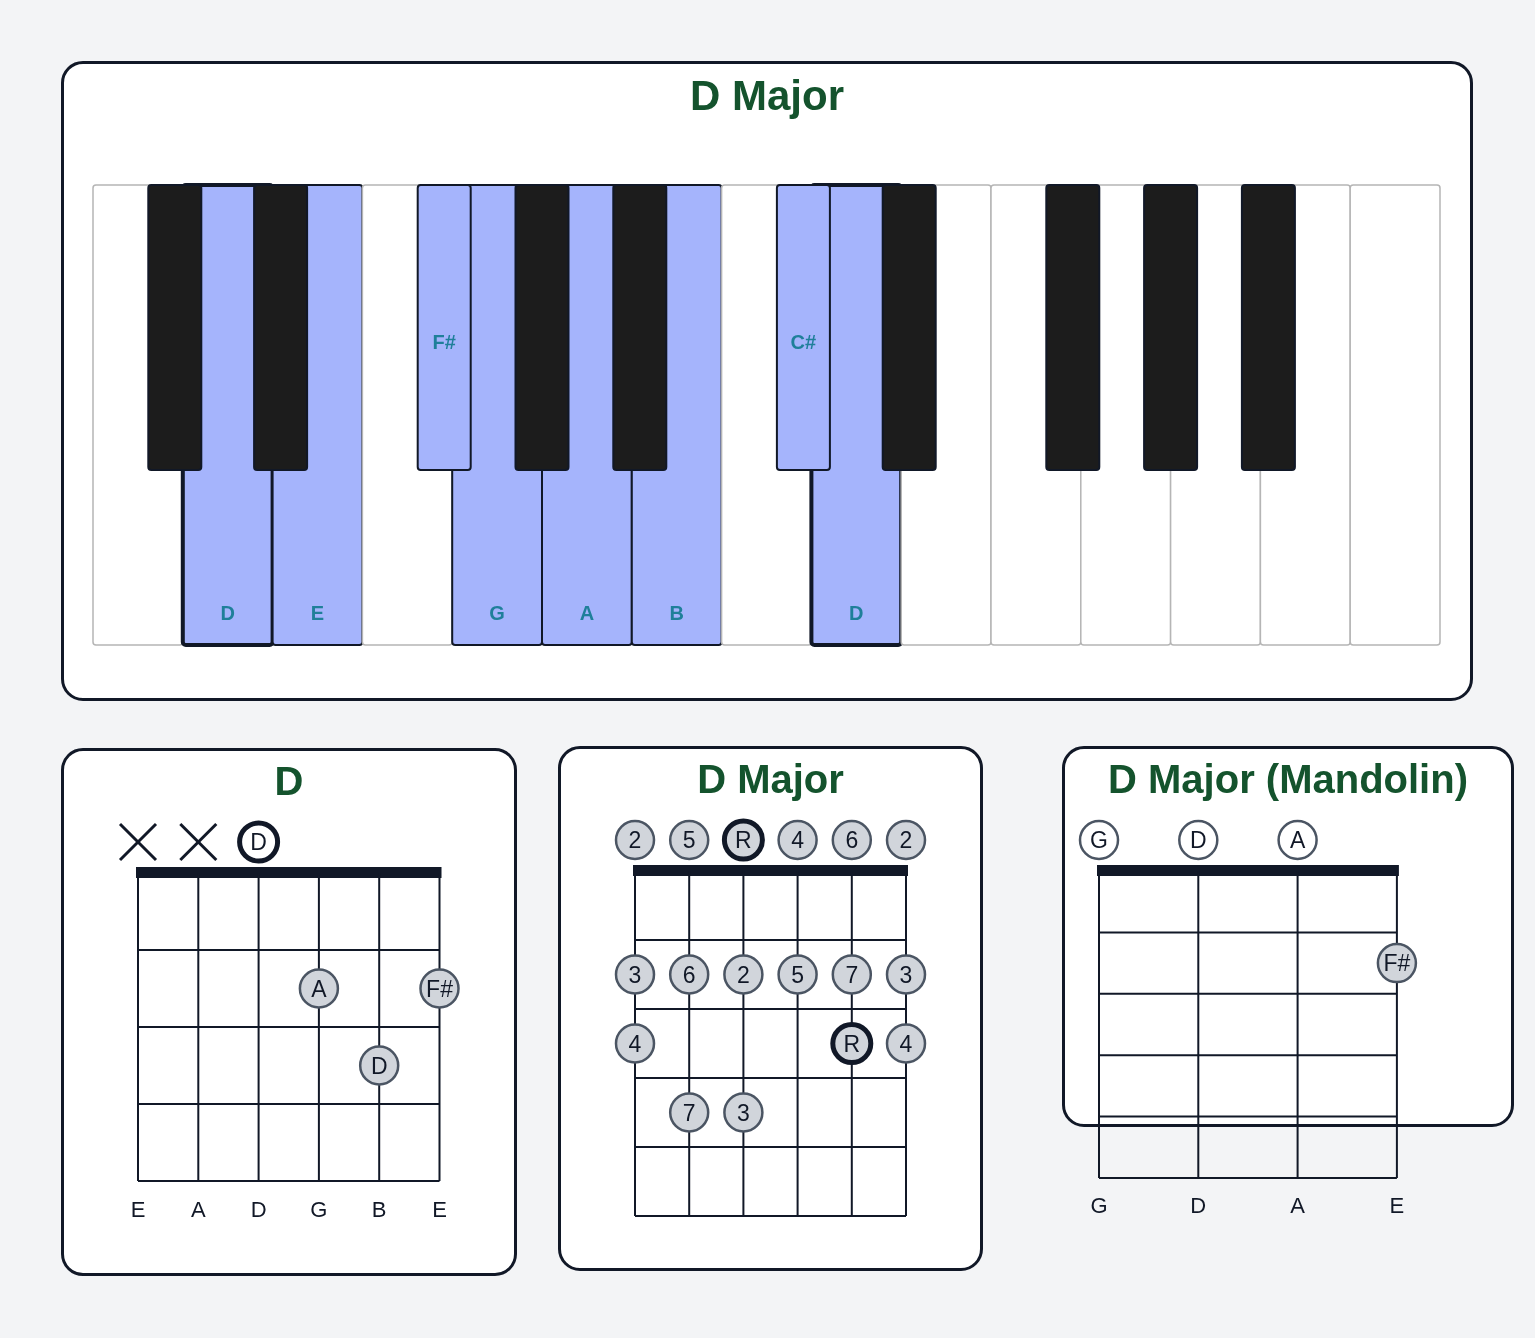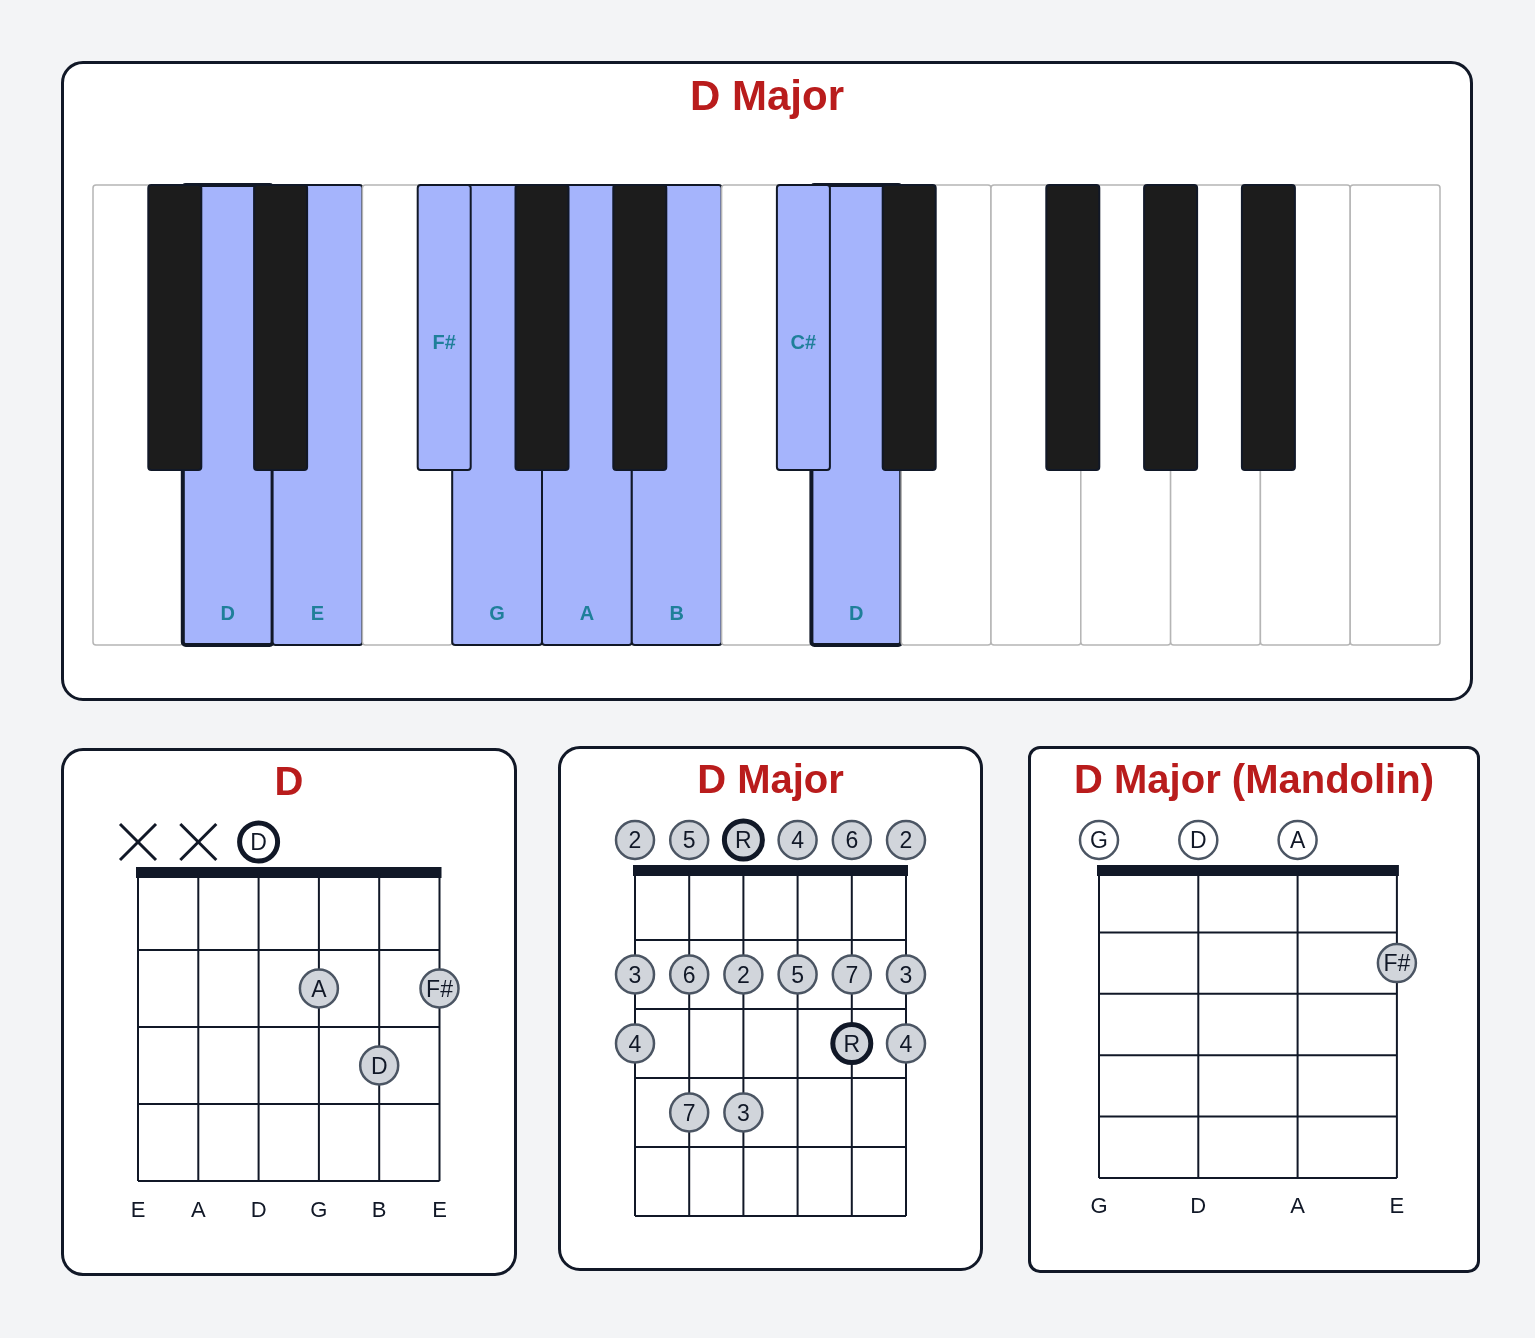--- a/index.html
+++ b/index.html
@@ -1,18 +1,18 @@
 <!DOCTYPE html>
 <html><head>
 <meta charset="utf-8">
 <style>
   html,body{margin:0;padding:0;background:#f3f4f6;}
   body{width:1535px;height:1338px;position:relative;font-family:"Liberation Sans",sans-serif;overflow:hidden;}
   .card{position:absolute;background:#fff;border:3px solid #111827;border-radius:22px;box-sizing:border-box;}
-  .title{position:absolute;left:0;right:0;text-align:center;font-weight:bold;color:#b91c1c;font-family:"Liberation Sans",sans-serif;}
+  .title{position:absolute;left:0;right:0;text-align:center;font-weight:bold;color:#14532d;font-family:"Liberation Sans",sans-serif;}
   svg{position:absolute;left:0;top:0;overflow:visible;}
   svg text{font-family:"Liberation Sans",sans-serif;}
 </style>
 </head>
 <body>
 
 <div class="card" style="left:61px;top:61px;width:1412px;height:640px;">
   <div class="title" style="top:8px;font-size:42px;">D Major</div>
 </div>
 <svg id="piano-svg" width="1535" height="1338">
@@ -227,21 +227,21 @@
     <g>
       <circle cx="689.2" cy="1112.5" r="19" fill="#d1d5db" stroke="#4b5563" stroke-width="2.5"></circle>
       <text x="689.2" y="1120.5" text-anchor="middle" font-size="23" fill="#111827">7</text>
     </g>
     <g>
       <circle cx="743.4" cy="1112.5" r="19" fill="#d1d5db" stroke="#4b5563" stroke-width="2.5"></circle>
       <text x="743.4" y="1120.5" text-anchor="middle" font-size="23" fill="#111827">3</text>
     </g>
   </svg>
 
-<div class="card" style="left:1028px;top:746px;width:452px;height:527px;border-radius:12px;">
+<div class="card" style="left:1062px;top:746px;width:452px;height:381px;">
   <div class="title" style="top:8px;font-size:40px;">D Major (Mandolin)</div>
 </div>
 <svg id="mando-svg" width="1535" height="1338">
     <rect x="1097" y="865" width="301.9" height="11" fill="#111827"></rect>
     <line x1="1099" y1="871" x2="1099" y2="1178" stroke="#111827" stroke-width="2"></line>
     <line x1="1198.3" y1="871" x2="1198.3" y2="1178" stroke="#111827" stroke-width="2"></line>
     <line x1="1297.6" y1="871" x2="1297.6" y2="1178" stroke="#111827" stroke-width="2"></line>
     <line x1="1396.9" y1="871" x2="1396.9" y2="1178" stroke="#111827" stroke-width="2"></line>
     <line x1="1099" y1="932.4" x2="1396.9" y2="932.4" stroke="#111827" stroke-width="2"></line>
     <line x1="1099" y1="993.8" x2="1396.9" y2="993.8" stroke="#111827" stroke-width="2"></line>

